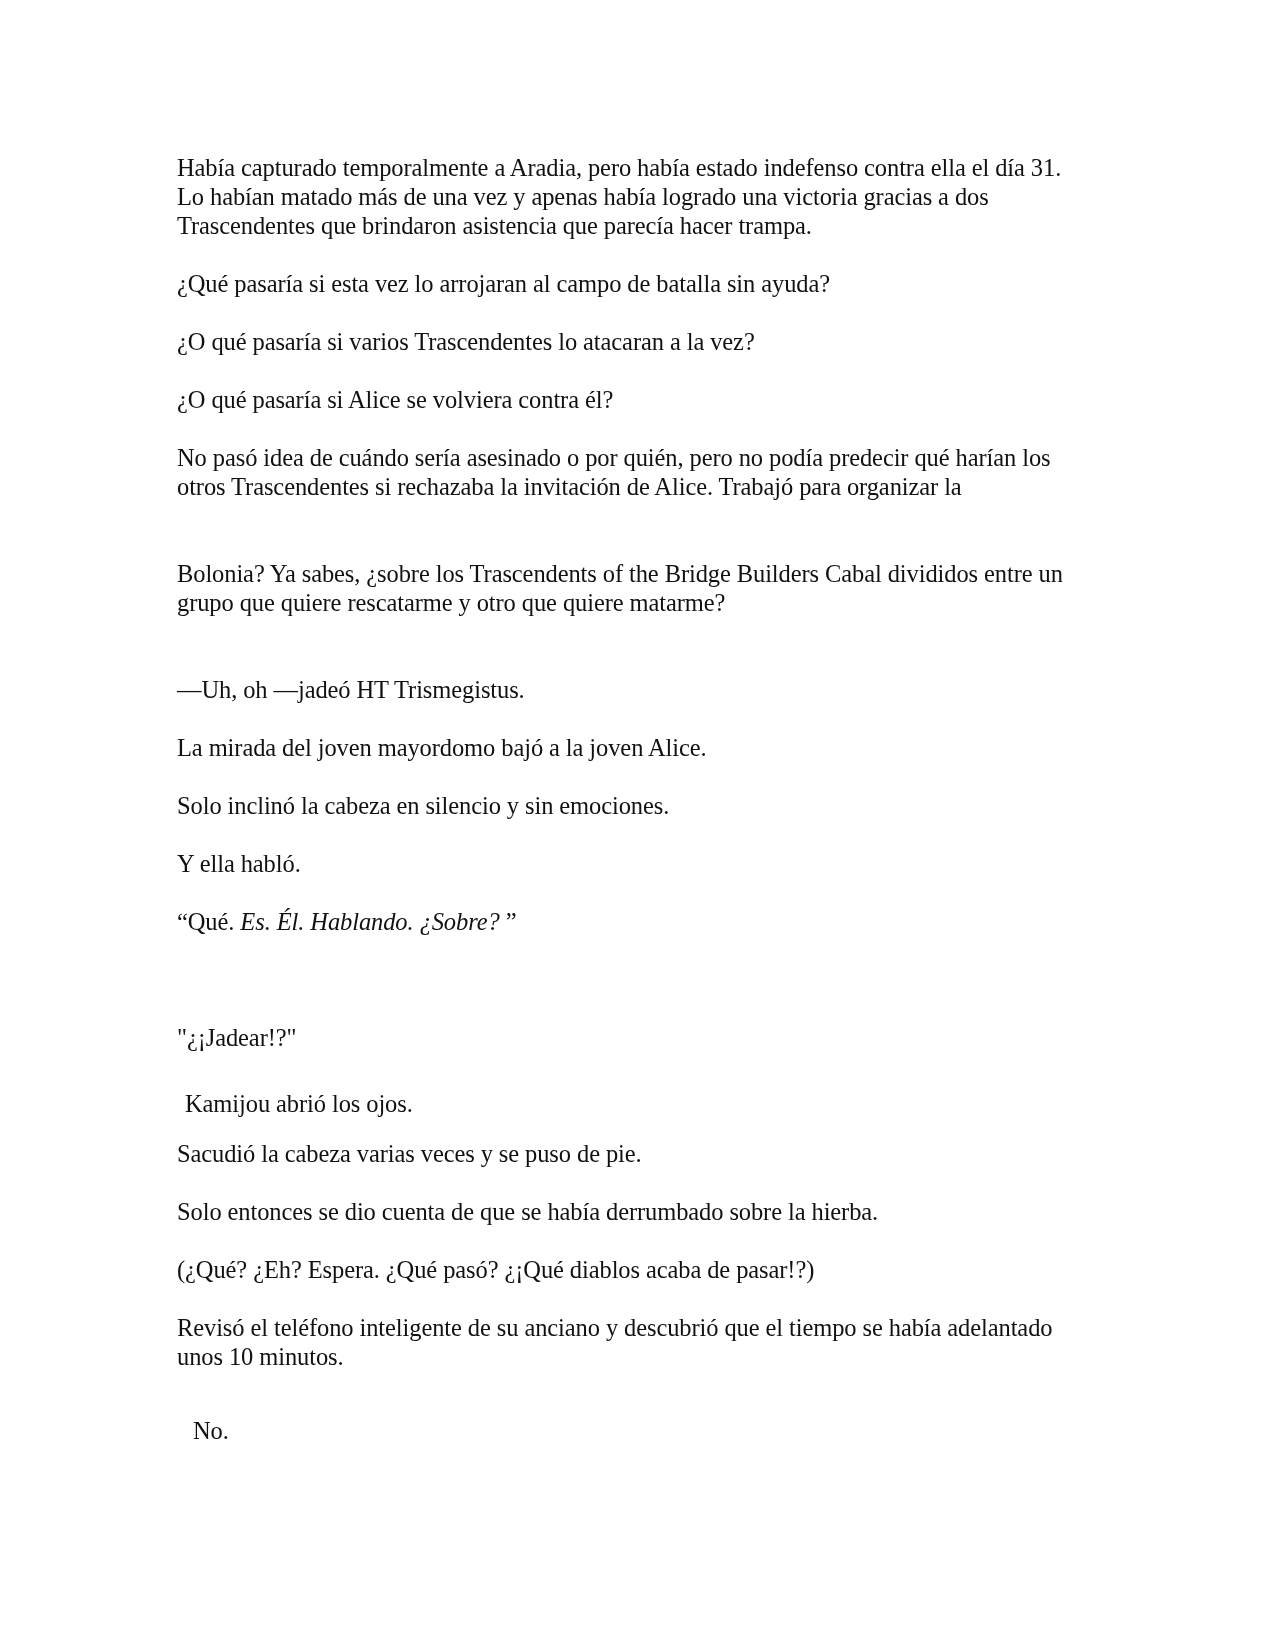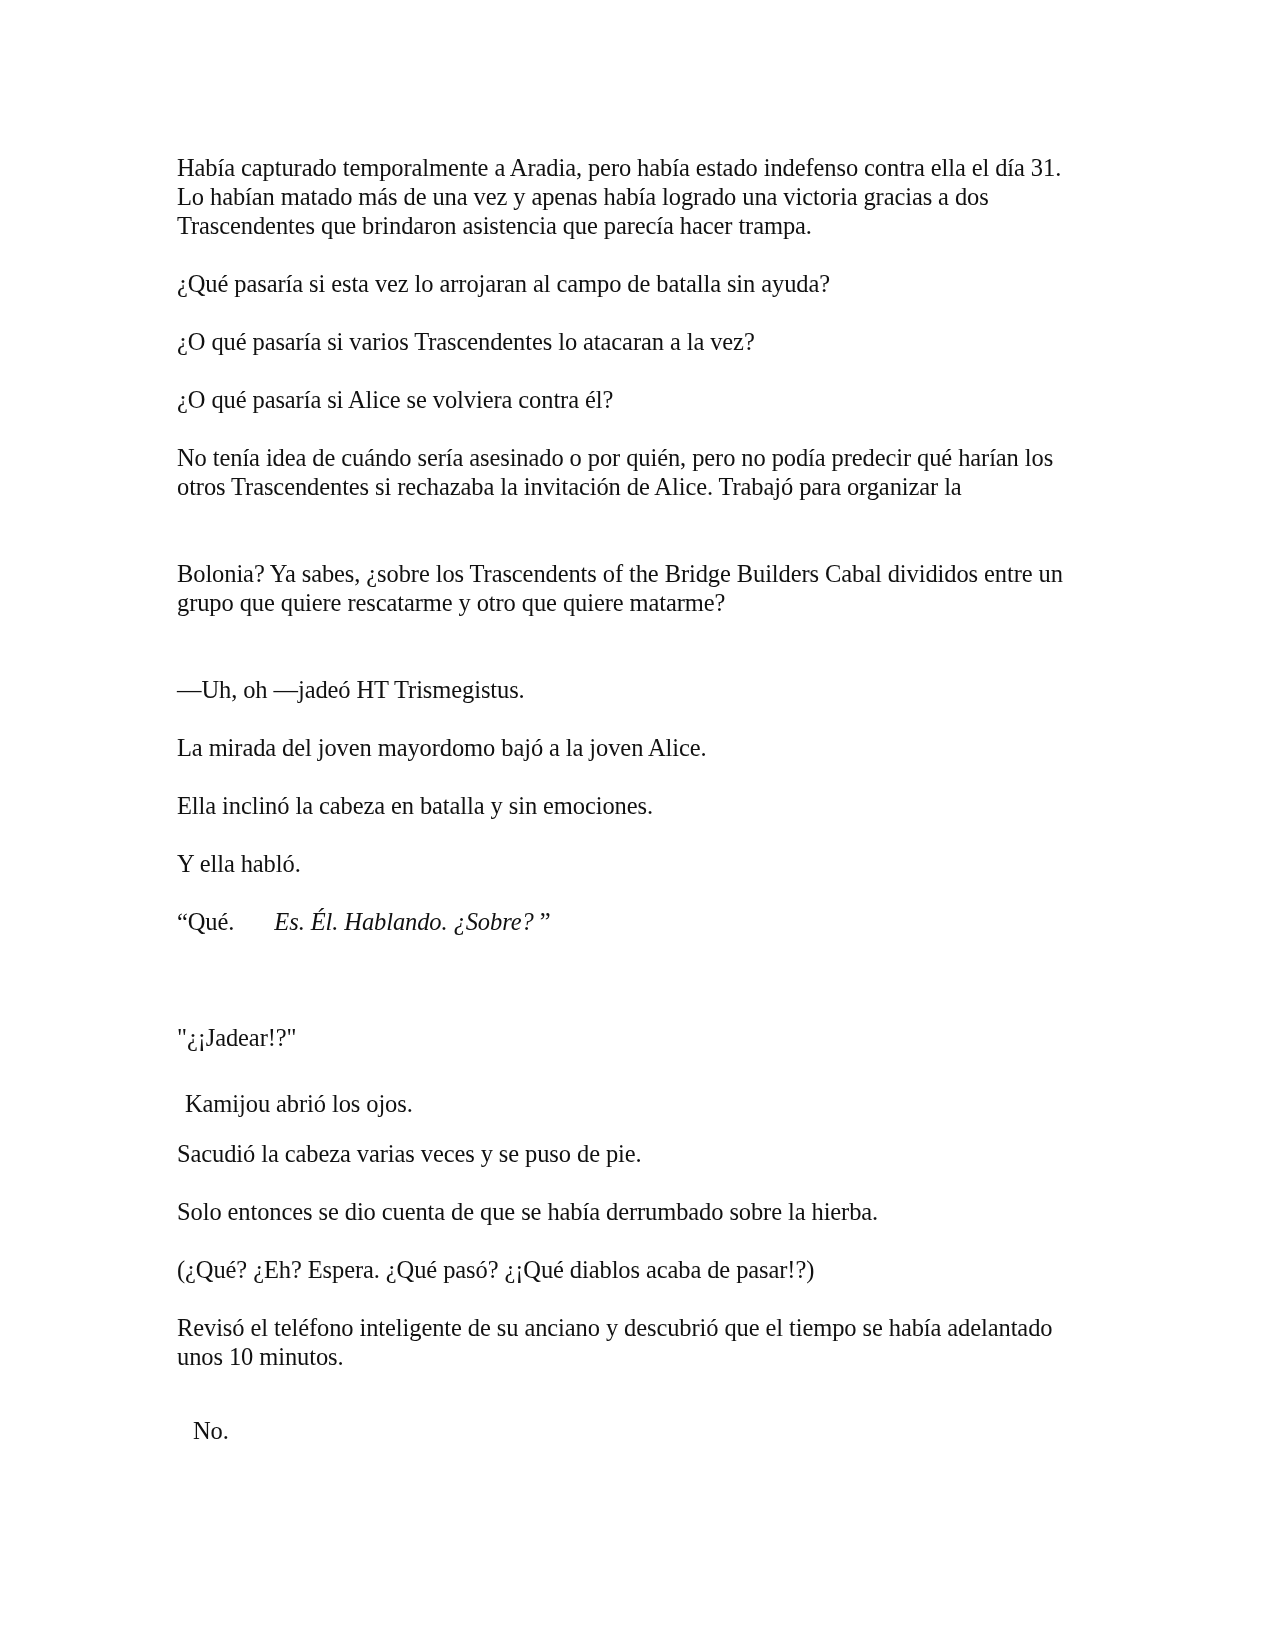--- a/index.html
+++ b/index.html
@@ -25,21 +25,21 @@
     .para {
       position: absolute;
       left: 177px;
       width: 930px;
       font-size: 24.5px;
       line-height: 29px;
       white-space: nowrap;
       letter-spacing: -0.1px;
     }
     .line { display: block; }
-    .ital { font-style: italic; margin-left: 34px; }
+    .ital { font-style: italic; }
   </style>
 </head>
 <body>
 
 <div class="page">
 
   <p class="para" style="top:150px;margin:0">
     <span class="line">Había capturado temporalmente a Aradia, pero había estado indefenso contra ella el día 31.</span>
     <span class="line">Lo habían matado más de una vez y apenas había logrado una victoria gracias a dos</span>
     <span class="line">Trascendentes que brindaron asistencia que parecía hacer trampa.</span>
@@ -51,39 +51,39 @@
 
   <p class="para" style="top:324px;margin:0">
     <span class="line">¿O qué pasaría si varios Trascendentes lo atacaran a la vez?</span>
   </p>
 
   <p class="para" style="top:382px;margin:0">
     <span class="line">¿O qué pasaría si Alice se volviera contra él?</span>
   </p>
 
   <p class="para" style="top:440px;margin:0">
-    <span class="line">No tenía idea de cuándo sería asesinado o por quién, pero no podía predecir qué harían los</span>
+    <span class="line">No pasó idea de cuándo sería asesinado o por quién, pero no podía predecir qué harían los</span>
     <span class="line">otros Trascendentes si rechazaba la invitación de Alice. Trabajó para organizar la</span>
   </p>
 
   <p class="para" style="top:556px;margin:0">
     <span class="line">Bolonia? Ya sabes, ¿sobre los Trascendents of the Bridge Builders Cabal divididos entre un</span>
     <span class="line">grupo que quiere rescatarme y otro que quiere matarme?</span>
   </p>
 
   <p class="para" style="top:672px;margin:0">
     <span class="line">—Uh, oh —jadeó HT Trismegistus.</span>
   </p>
 
   <p class="para" style="top:730px;margin:0">
     <span class="line">La mirada del joven mayordomo bajó a la joven Alice.</span>
   </p>
 
   <p class="para" style="top:788px;margin:0">
-    <span class="line">Ella inclinó la cabeza en batalla y sin emociones.</span>
+    <span class="line">Solo inclinó la cabeza en silencio y sin emociones.</span>
   </p>
 
   <p class="para" style="top:846px;margin:0">
     <span class="line">Y ella habló.</span>
   </p>
 
   <p class="para" style="top:904px;margin:0">
     <span class="line"><span>“Qué. </span><span class="ital">Es. Él. Hablando. ¿Sobre?</span><span> ”</span></span>
   </p>
 

